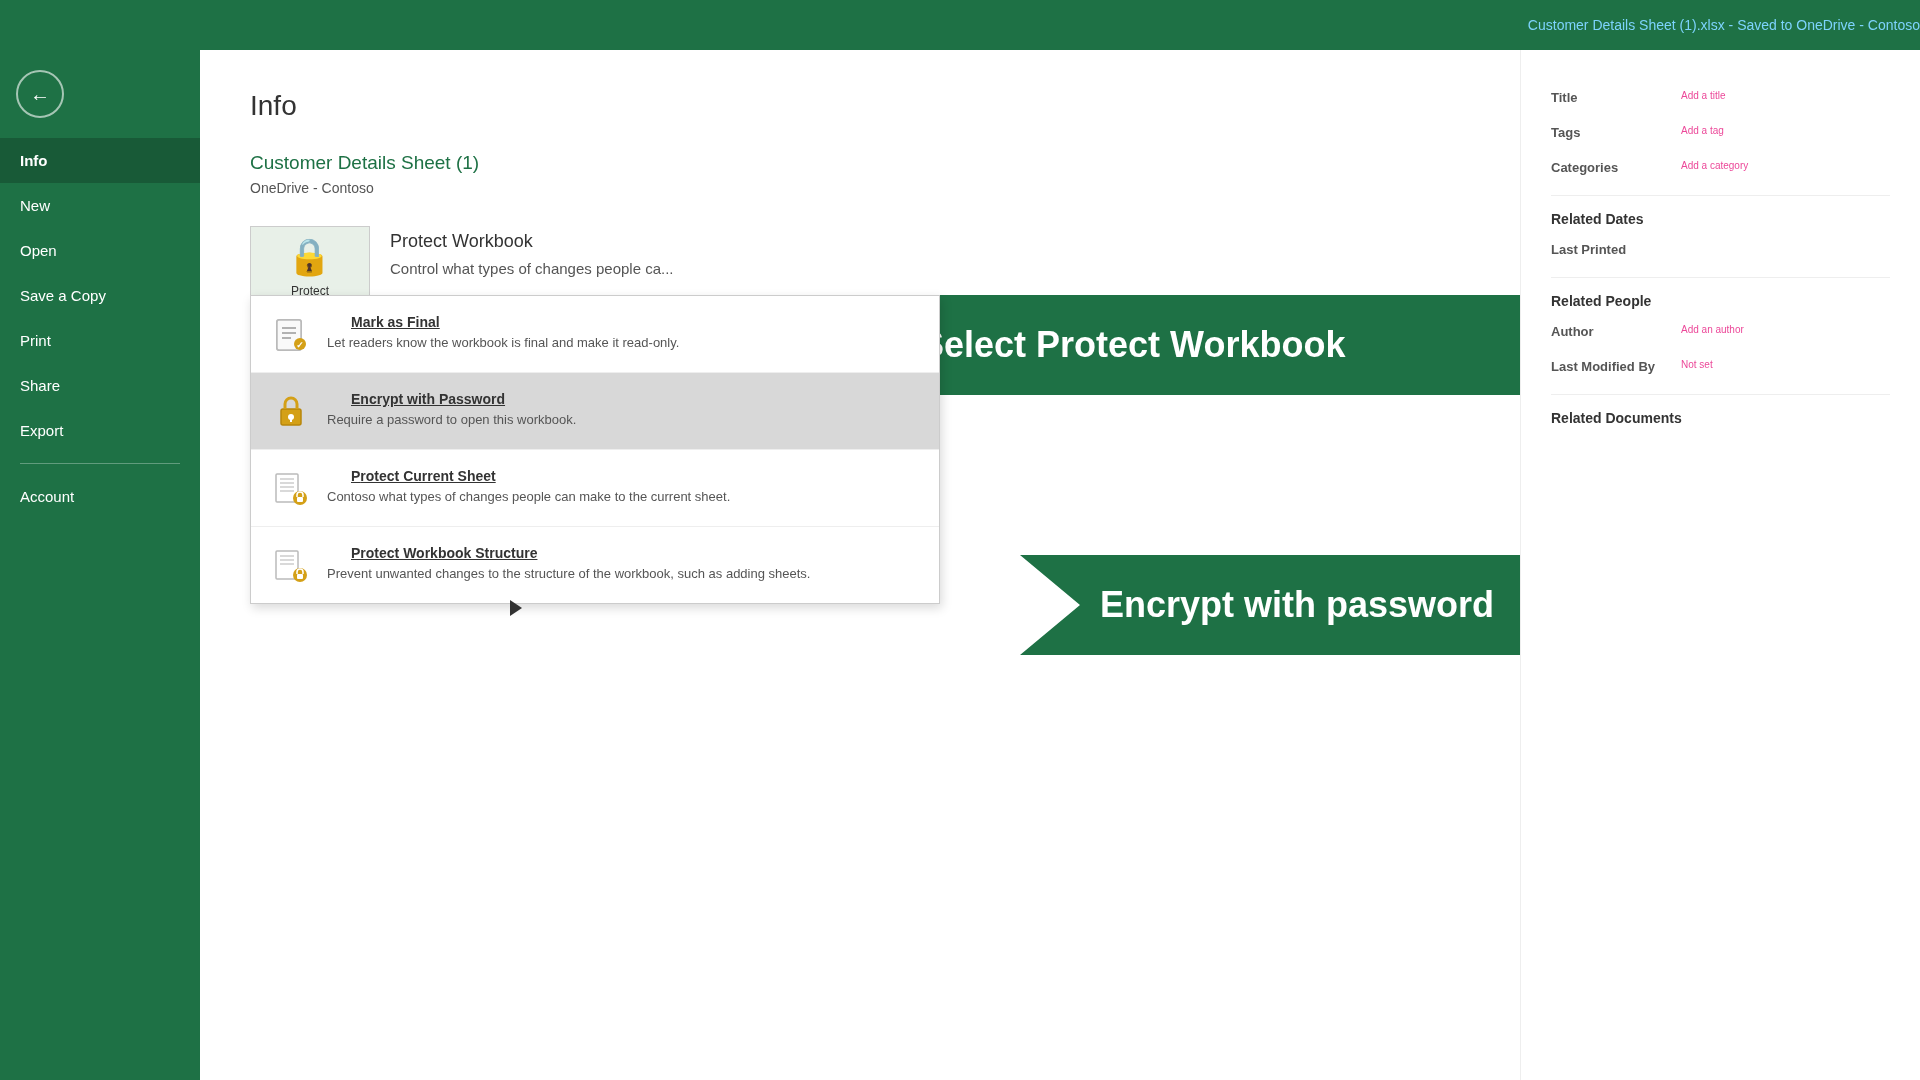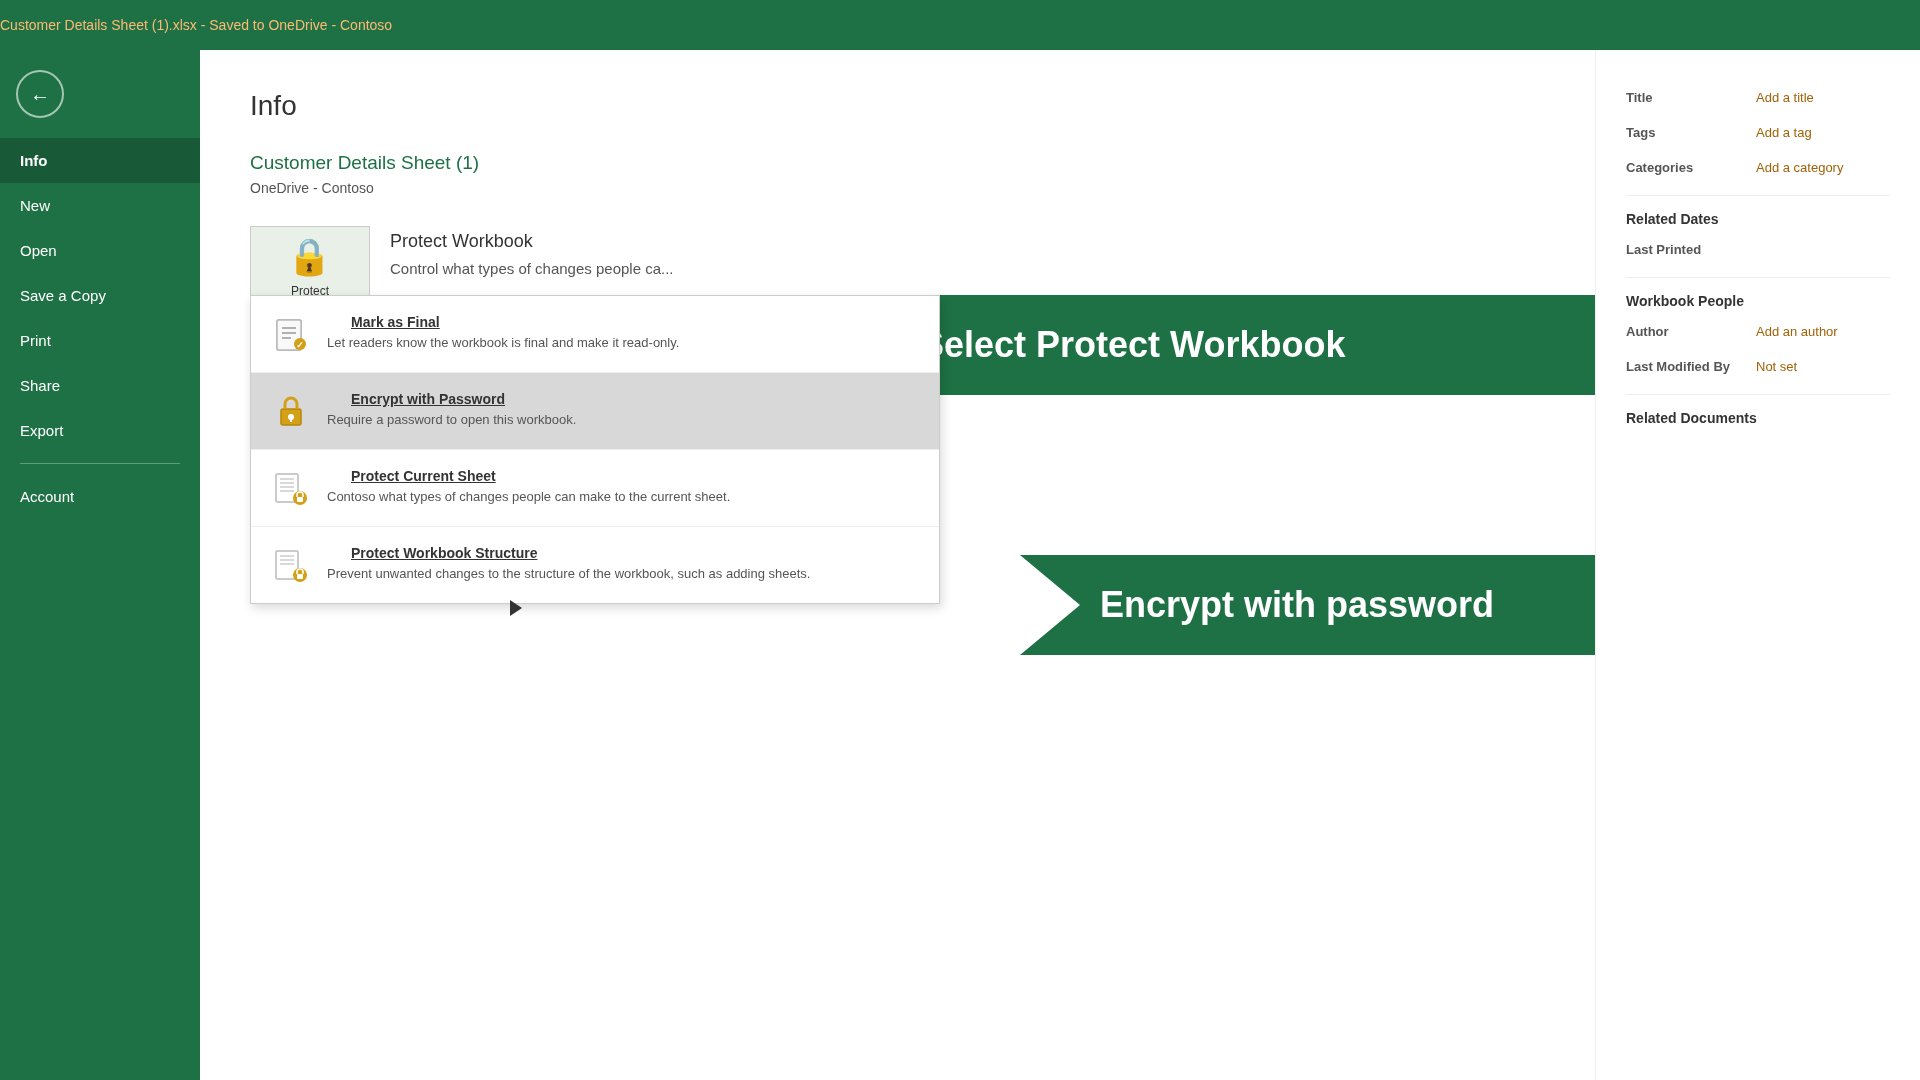--- a/index.html
+++ b/index.html
@@ -5,22 +5,22 @@
     * { margin: 0; padding: 0; box-sizing: border-box; }
     body { width: 1920px; height: 1080px; overflow: hidden; font-family: 'Segoe UI', Arial, sans-serif; display: flex; flex-direction: column; }
 
     
     .top-bar {
       width: 100%;
       height: 50px;
       background: #1e7145;
       display: flex;
       align-items: center;
-      justify-content: flex-start;
-      color: #fdba74;
+      justify-content: flex-end;
+      color: #7dd3fc;
       font-size: 14px;
     }
 
     .main-layout {
       display: flex;
       flex: 1;
       height: calc(1080px - 50px);
     }
 
     
@@ -196,41 +196,41 @@
     }
 
     .dropdown-item-text p {
       font-size: 13px;
       color: #555;
       line-height: 1.4;
     }
 
     
     .right-panel {
-      width: 325px;
+      width: 400px;
       padding: 40px 30px;
       border-left: 1px solid #eee;
       background: #fff;
     }
 
     .right-panel-row {
       display: flex;
       margin-bottom: 20px;
     }
 
     .right-panel-label {
       width: 130px;
       font-size: 13px;
       color: #555;
       font-weight: 600;
     }
 
     .right-panel-value {
-      font-size: 13px;
-      color: #a16207;
+      font-size: 10px;
+      color: #ec4899;
       cursor: pointer;
     }
 
     .right-section-title {
       font-size: 14px;
       font-weight: 600;
       color: #333;
       margin-bottom: 15px;
       margin-top: 10px;
     }
@@ -445,21 +445,21 @@
       <div class="right-panel-label">Categories</div>
       <div class="right-panel-value">Add a category</div>
     </div>
     <div style="border-top:1px solid #eee; margin: 10px 0 15px 0;"></div>
     <div class="right-section-title">Related Dates</div>
     <div class="right-panel-row">
       <div class="right-panel-label">Last Printed</div>
       <div class="right-panel-value"></div>
     </div>
     <div style="border-top:1px solid #eee; margin: 10px 0 15px 0;"></div>
-    <div class="right-section-title">Workbook People</div>
+    <div class="right-section-title">Related People</div>
     <div class="right-panel-row">
       <div class="right-panel-label">Author</div>
       <div class="right-panel-value">Add an author</div>
     </div>
     <div class="right-panel-row">
       <div class="right-panel-label">Last Modified By</div>
       <div class="right-panel-value">Not set</div>
     </div>
     <div style="border-top:1px solid #eee; margin: 10px 0 15px 0;"></div>
     <div class="right-section-title">Related Documents</div>

